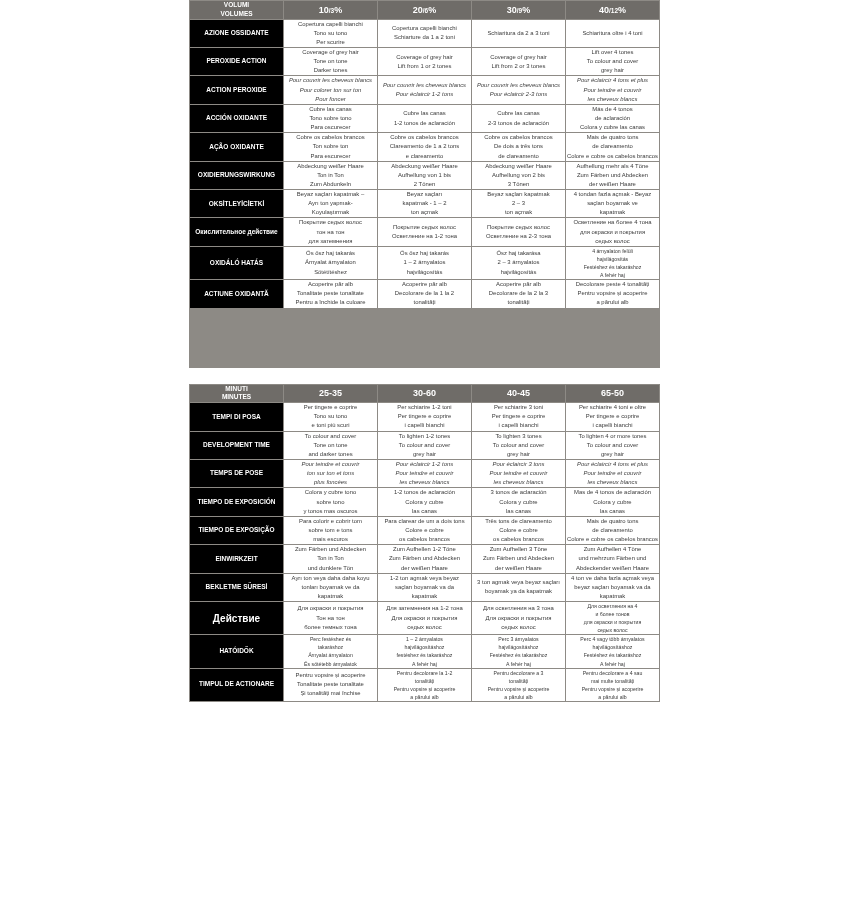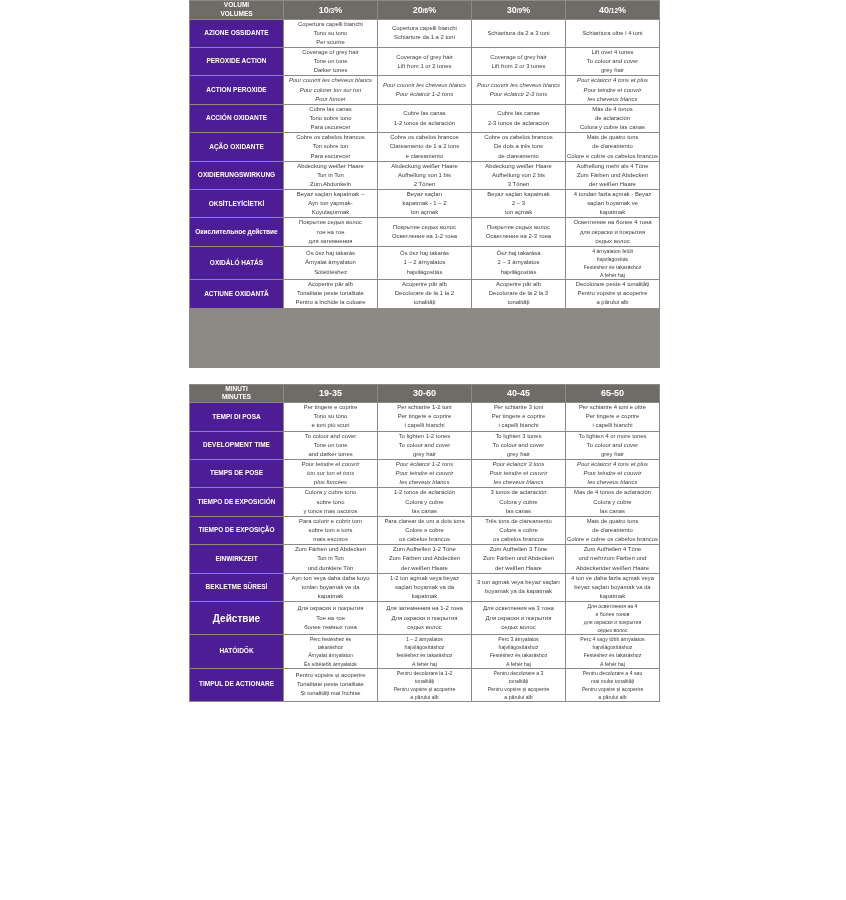--- a/index.html
+++ b/index.html
@@ -50,21 +50,21 @@
     text-align: center;
     padding: 5px 2px;
     width: 93px;
   }
   .hdr-col .sub {
     font-size: 6.5px;
     vertical-align: baseline;
   }
   
   .row-label {
-    background: #4c1d95;
+    background: #000000;
     color: #ffffff;
     font-size: 6.5px;
     font-weight: bold;
     text-align: center;
     line-height: 1.3;
     padding: 3px 2px;
   }
   .row-label.big {
     font-size: 10px;
   }
@@ -338,21 +338,21 @@
         </tbody>
       </table>
       <div class="gap"></div>
       <table class="matrix">
         <thead>
           <tr>
             <th class="hdr-label">
               <span class="line">MINUTI</span>
               <span class="line">MINUTES</span>
             </th>
-            <th class="hdr-col">19-35</th>
+            <th class="hdr-col">25-35</th>
             <th class="hdr-col">30-60</th>
             <th class="hdr-col">40-45</th>
             <th class="hdr-col">65-50</th>
           </tr>
         </thead>
         <tbody>
           <tr>
             <td class="row-label">TEMPI DI POSA</td>
             <td class="cell">
               <span class="line">Per tingere e coprire</span>

